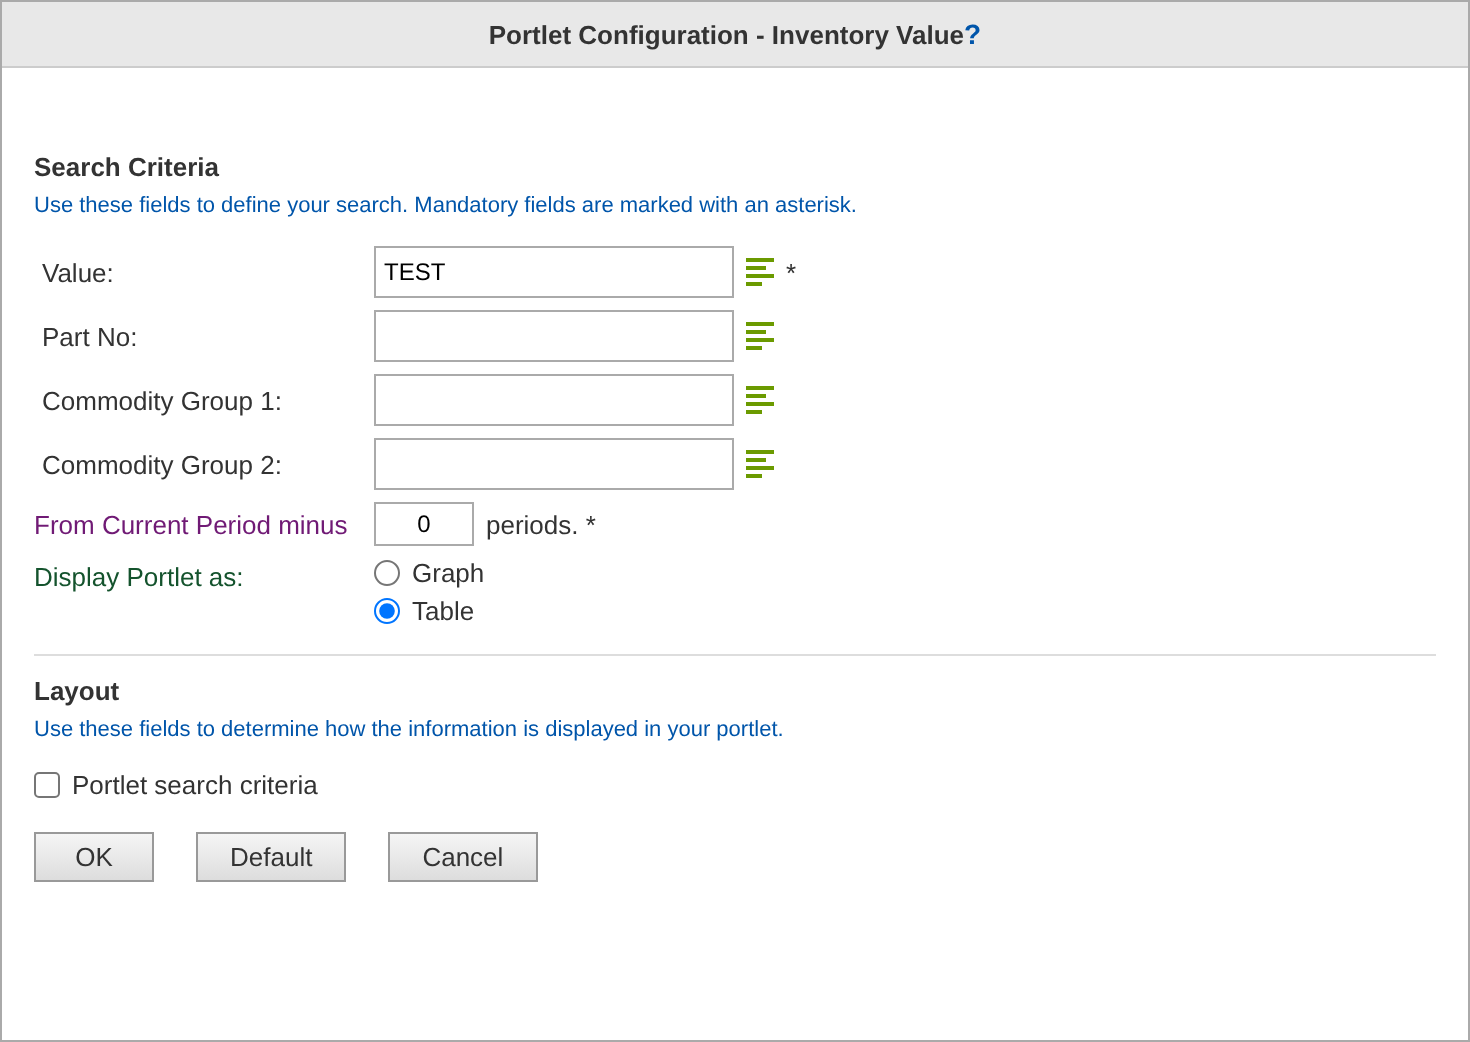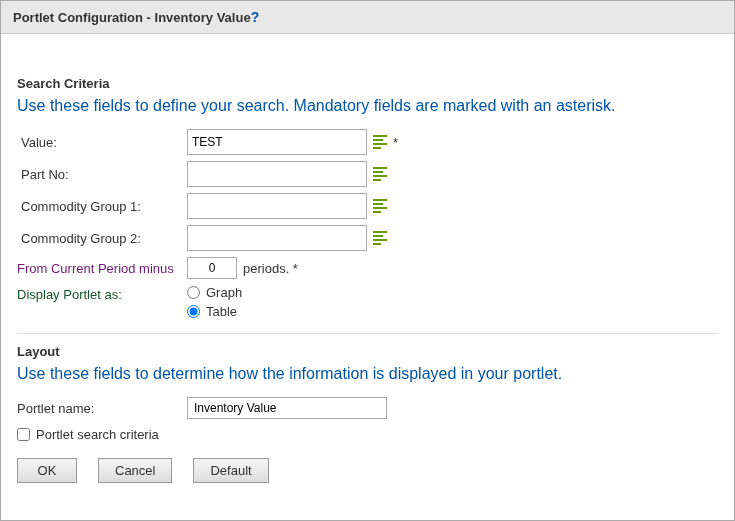--- a/index.html
+++ b/index.html
@@ -14,21 +14,21 @@
       min-height: 521px;
       border: 1px solid #aaa;
       background: #fff;
       position: relative;
     }
     .dialog-header {
       background: #e8e8e8;
       border-bottom: 1px solid #ccc;
       padding: 8px 12px;
       display: flex;
-      justify-content: flex-start;
+      justify-content: center;
       align-items: center;
     }
     .dialog-header-title {
       font-weight: bold;
       font-size: 13px;
       color: #333;
     }
     .dialog-header-help {
       color: #0055aa;
       font-weight: bold;
@@ -40,21 +40,21 @@
       margin-top: 30px;
     }
     .section-title {
       font-weight: bold;
       font-size: 13px;
       margin-bottom: 6px;
       color: #333;
     }
     .info-text {
       color: #0055aa;
-      font-size: 16px;
+      font-size: 11px;
       margin-bottom: 14px;
     }
     .form-row {
       display: flex;
       align-items: center;
       margin-bottom: 6px;
     }
     .form-label {
       width: 170px;
       text-align: left;
@@ -287,31 +287,27 @@
         </div>
       </div>
     </div>
 
     <hr class="divider">
 
     <div class="layout-section">
       <div class="section-title">Layout</div>
       <div class="info-text">Use these fields to determine how the information is displayed in your portlet.</div>
 
-      <div class="portlet-name-row">
-        <div class="portlet-name-label">Portlet name:</div>
-        <input type="text" class="portlet-name-input" value="Inventory Value" style="">
-      </div>
 
       <div class="checkbox-row">
         <input type="checkbox" style="">
         <span class="checkbox-label">Portlet search criteria</span>
       </div>
     </div>
 
     <div class="button-row">
       <button class="btn">OK</button>
+      <button class="btn">Default</button>
       <button class="btn">Cancel</button>
-      <button class="btn">Default</button>
     </div>
 
   </div>
 </div>
 
 </body></html>

